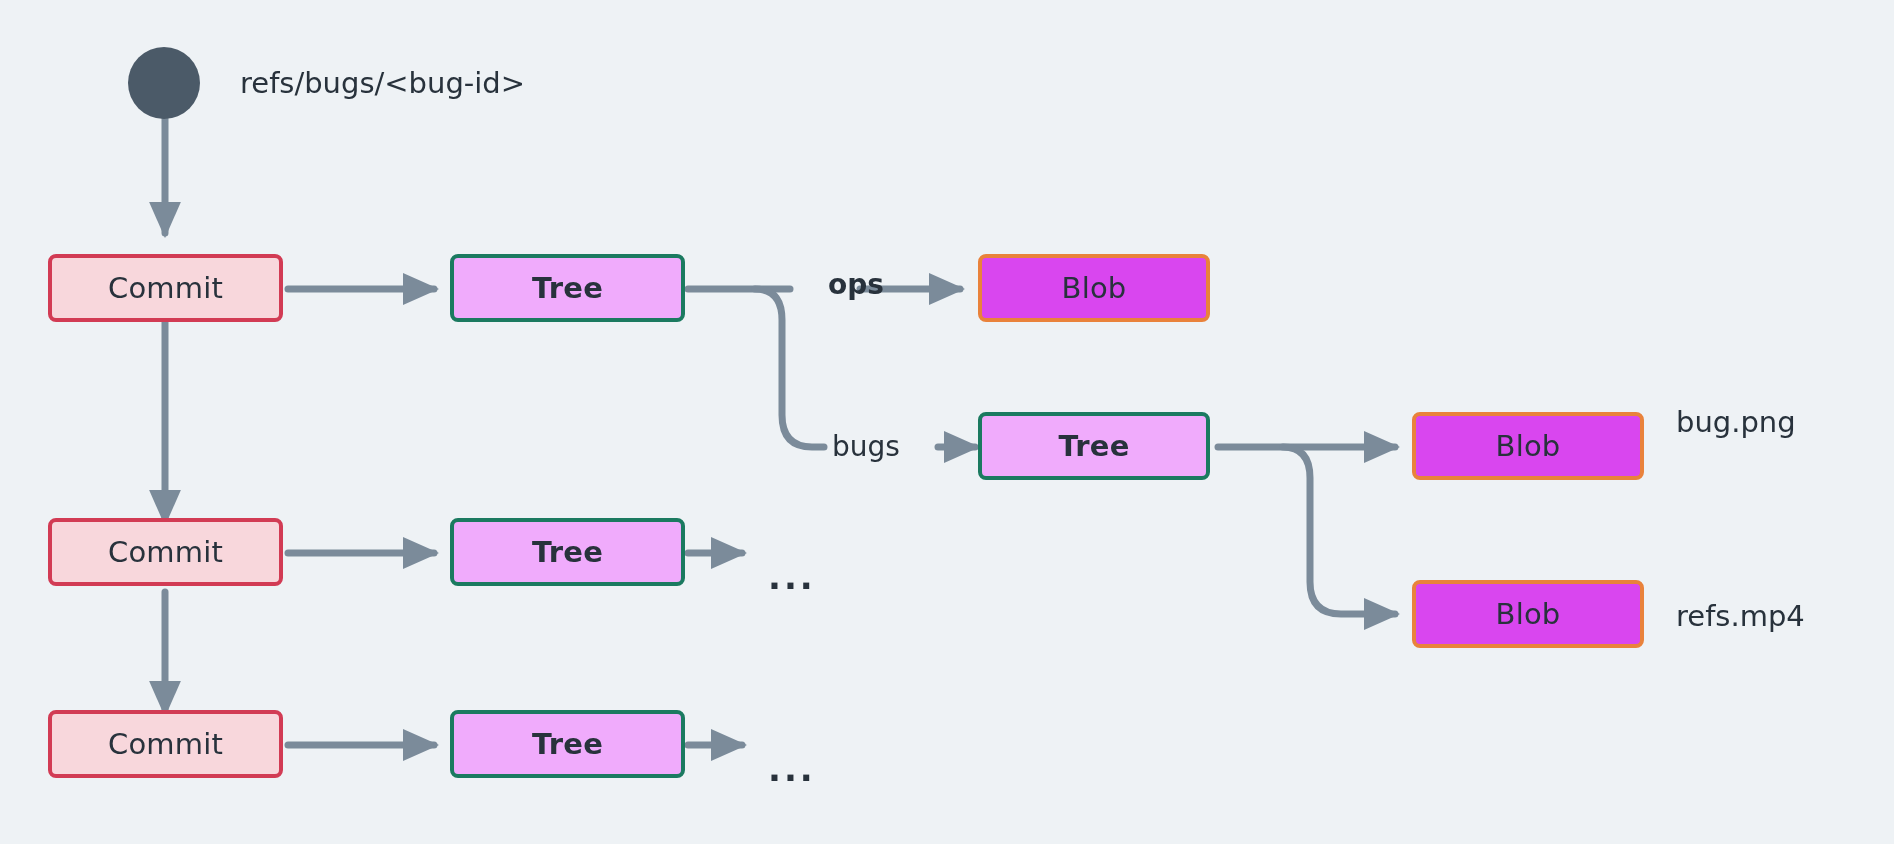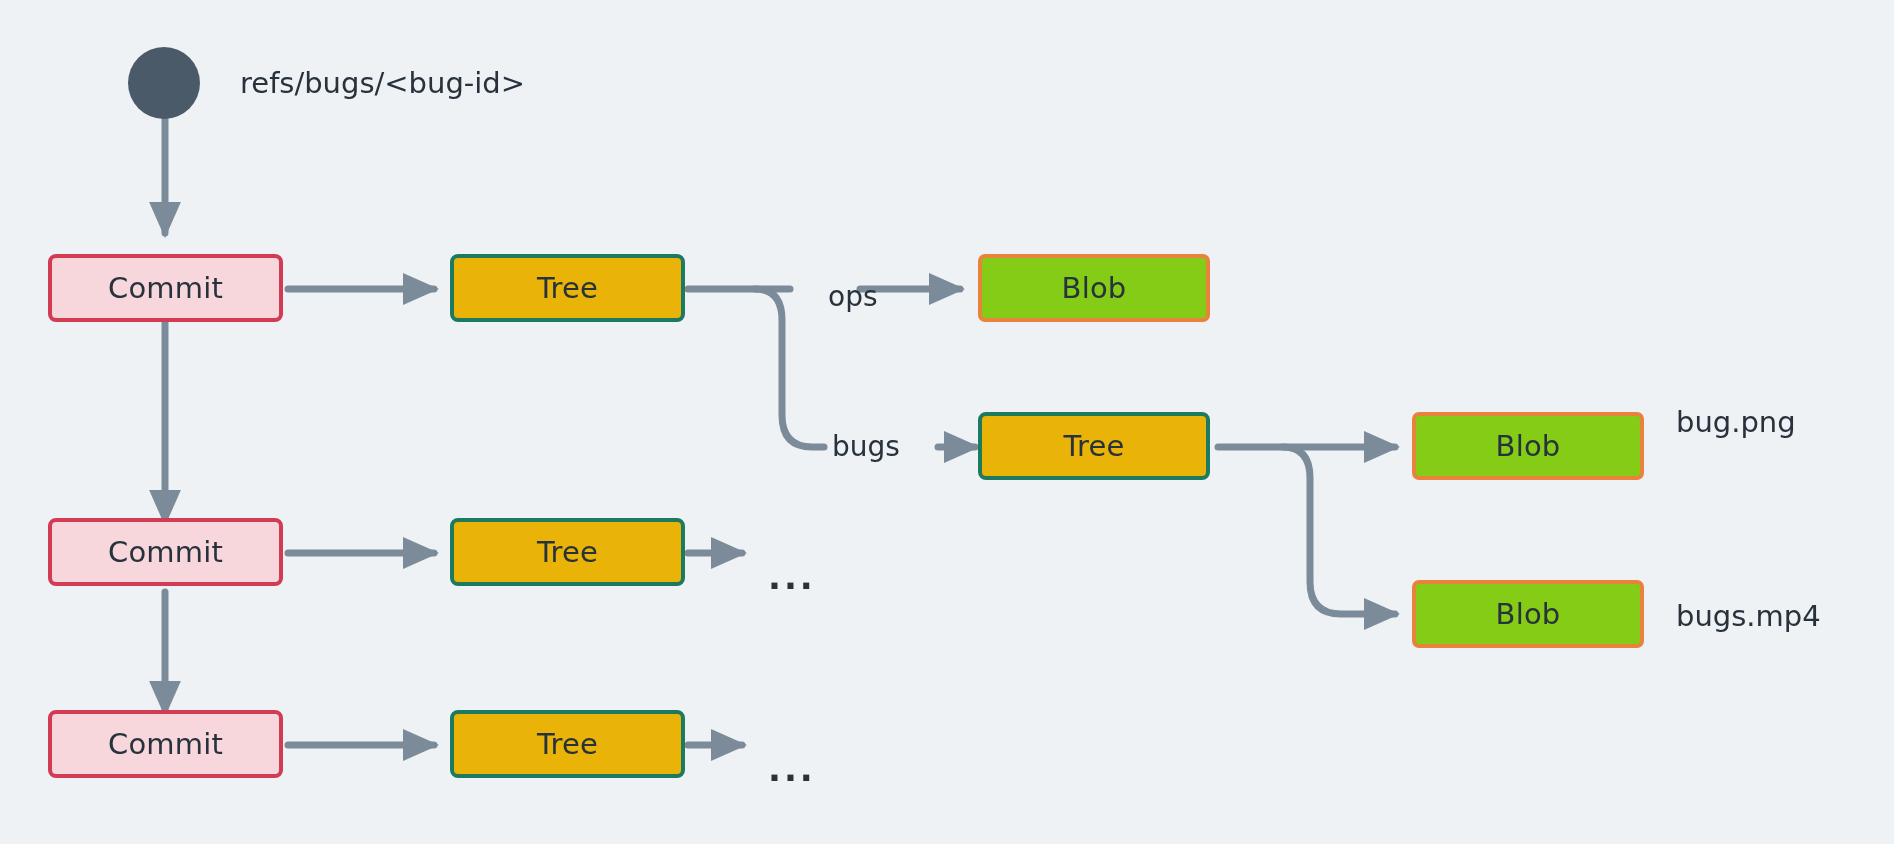--- a/index.html
+++ b/index.html
@@ -39,27 +39,27 @@
     font-size: 29px;
     letter-spacing: 0.2px;
     color: #28323c;
   }
   .node.commit {
     background: #f8d7dc;
     border-color: #d23b54;
     text-align: center;
   }
   .node.tree {
-    background: #eab308;
+    background: #f0abfc;
     border-color: #1b7a60;
+    font-weight: bold;
   }
   .node.blob {
-    background: #84cc16;
+    background: #d946ef;
     border-color: #e9823b;
-    border-radius: 7px;
   }
   .start-dot {
     position: absolute;
     border-radius: 50%;
     background: #4b5a68;
   }
   .plain-label {
     position: absolute;
     font-size: 29px;
     color: #28323c;
@@ -124,33 +124,33 @@
   <div class="node commit" style="left:48px; top:518px; width:235px; height:68px;">Commit</div>
 
   <div class="node commit" style="left:48px; top:710px; width:235px; height:68px;">Commit</div>
 
   <div class="node tree" style="left:450px; top:254px; width:235px; height:68px;">Tree</div>
 
   <div class="node tree" style="left:450px; top:518px; width:235px; height:68px;">Tree</div>
 
   <div class="node tree" style="left:450px; top:710px; width:235px; height:68px;">Tree</div>
 
-  <div class="edge-label" style="left:828px; top:280px;">ops</div>
+  <div class="edge-label" style="left:828px; top:268px;font-weight:bold;">ops</div>
 
   <div class="edge-label" style="left:832px; top:430px;">bugs</div>
 
   <div class="node blob" style="left:978px; top:254px; width:232px; height:68px;">Blob</div>
 
   <div class="node tree" style="left:978px; top:412px; width:232px; height:68px;">Tree</div>
 
   <div class="node blob" style="left:1412px; top:412px; width:232px; height:68px;">Blob</div>
 
   <div class="node blob" style="left:1412px; top:580px; width:232px; height:68px;">Blob</div>
 
   <div class="plain-label" style="left:1676px; top:405px;">bug.png</div>
 
-  <div class="plain-label" style="left:1676px; top:599px;">bugs.mp4</div>
+  <div class="plain-label" style="left:1676px; top:599px;">refs.mp4</div>
 
   <div class="ellipsis" style="left:768px; top:560px;">...</div>
 
   <div class="ellipsis" style="left:768px; top:752px;">...</div>
 
 </div>
 
 </body></html>

